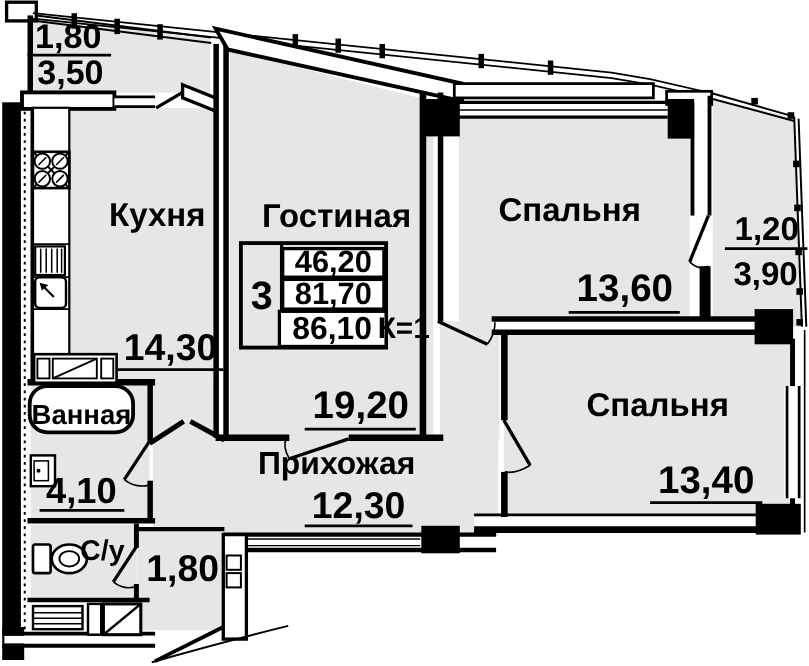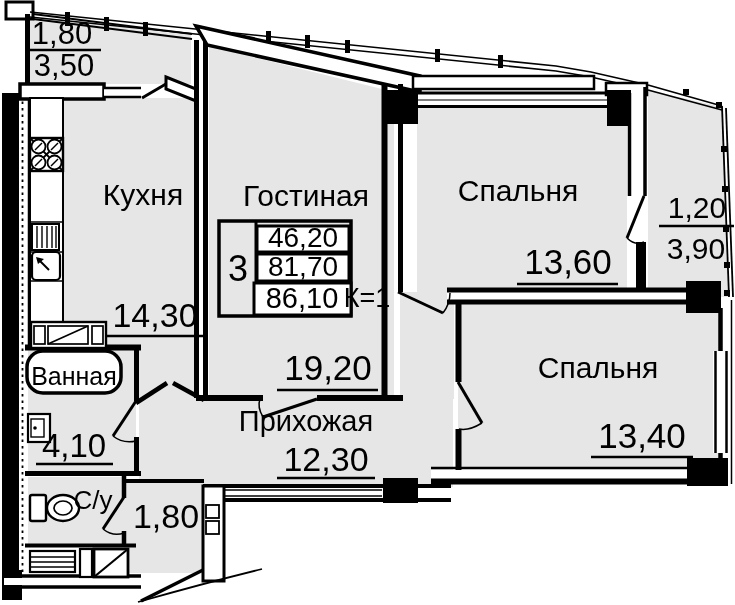--- a/index.html
+++ b/index.html
@@ -1,16 +1,16 @@
 <!DOCTYPE html>
 <html style="--wall: #000000; --floor: #e6e6e6;"><head>
 <meta charset="utf-8">
 <style>
   html,body{margin:0;padding:0;background:#fff;}
-  .stage{position:relative;width:735px;height:605px;background:#fff;overflow:hidden;}
+  .stage{position:relative;width:735px;height:605px;background:#fff;overflow:hidden;font-weight:bold;}
   svg{display:block;}
   text{font-family:"Liberation Sans","DejaVu Sans",sans-serif;fill:#000;}
   .floor{fill:var(--floor,#e6e6e6);}
   .blk{fill:var(--wall,#000);}
   .wl{stroke:var(--wall,#000);fill:none;}
   .wf{stroke:var(--wall,#000);fill:#fff;}
   .core{fill:#fff;stroke:none;}
 </style>
 </head>
 <body style="background: rgb(255, 255, 255);">

